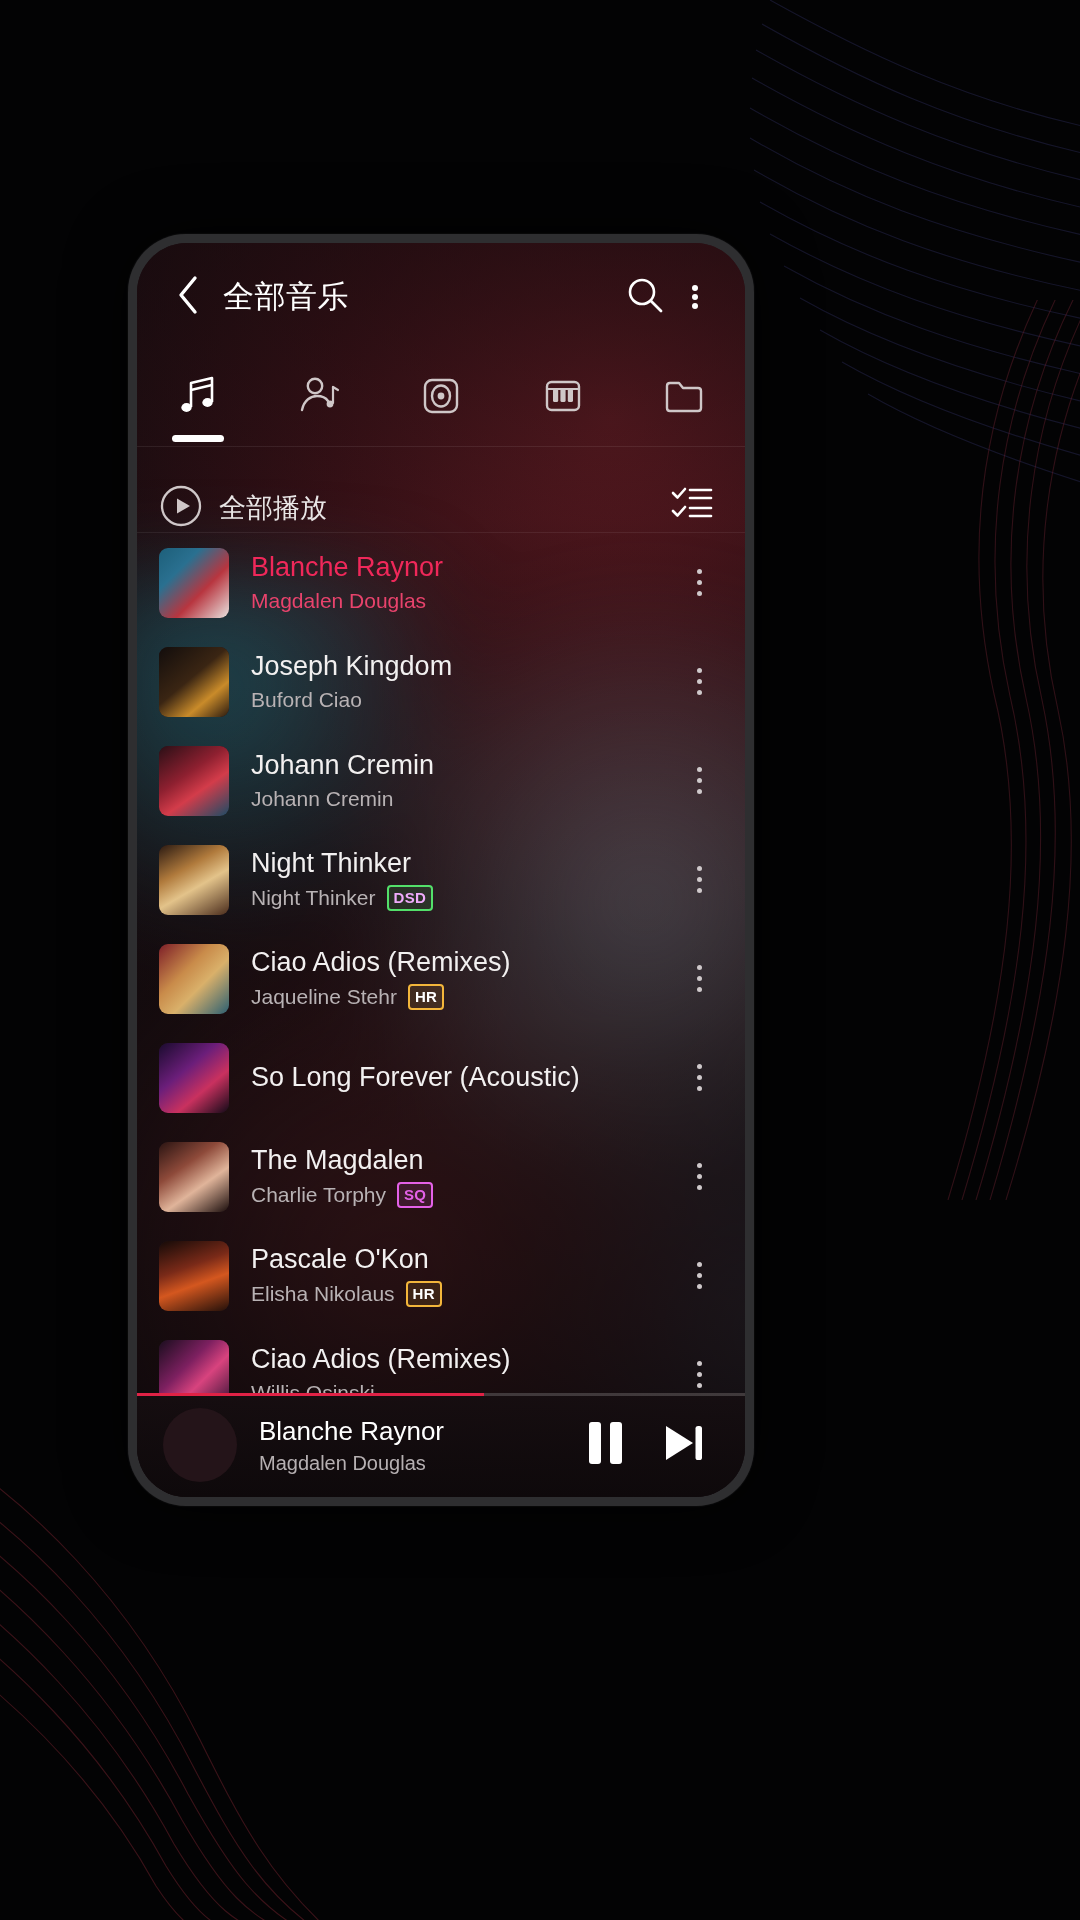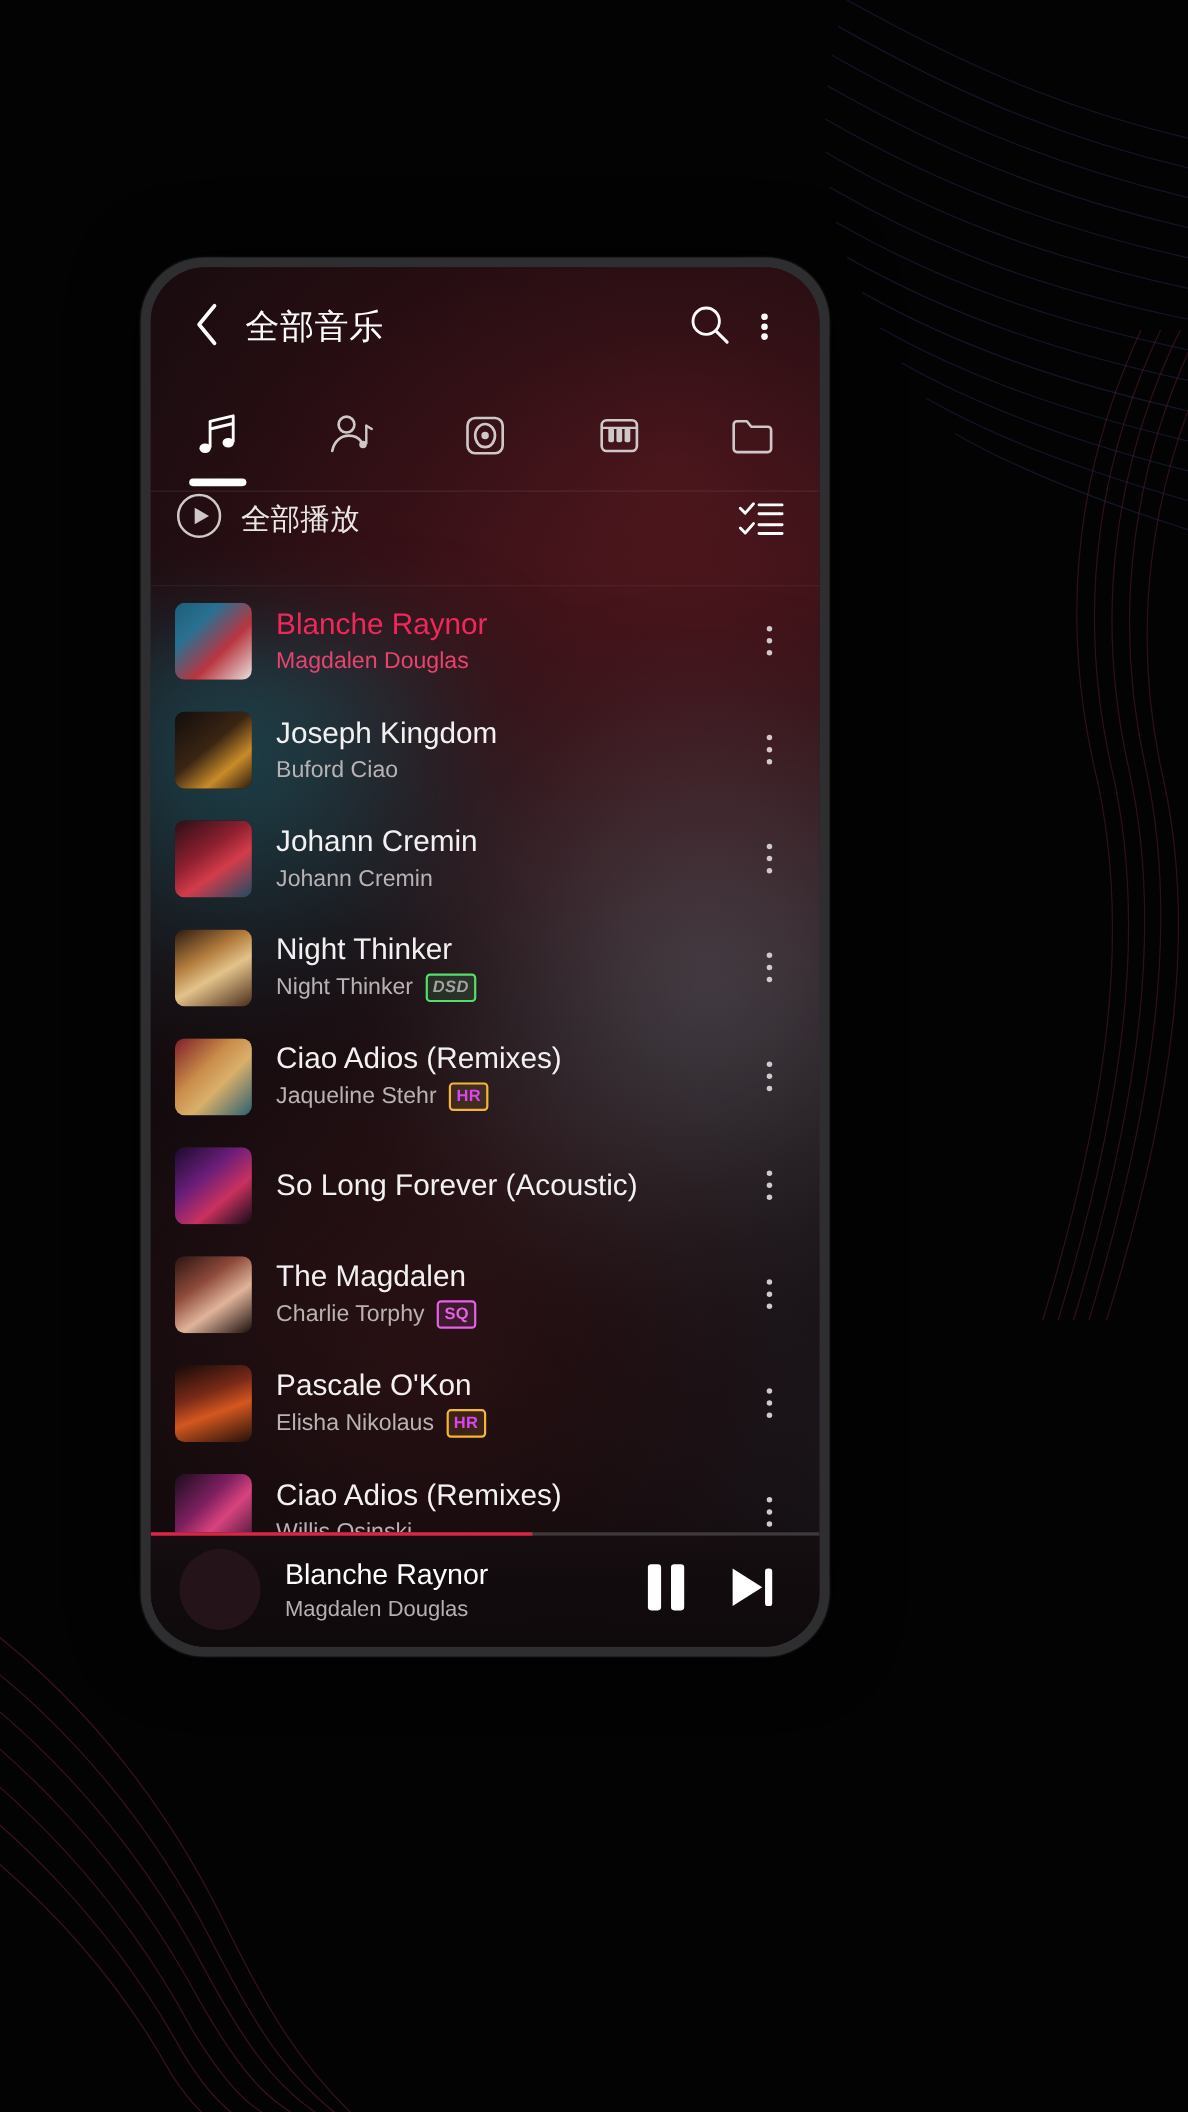--- a/index.html
+++ b/index.html
@@ -93,21 +93,21 @@
   .tab .ind {
     position: absolute; bottom: 4px; left: 50%; transform: translateX(-50%);
     width: 52px; height: 7px; border-radius: 4px; background: #fff;
     display: none;
   }
   .tab.active .ind { display: block; }
 
   
   #playall-row {
     height: 86px; flex: 0 0 86px;
-    display: flex; align-items: flex-start;
+    display: flex; align-items: flex-end;
     padding: 0 26px 0 22px;
     border-bottom: 1px solid rgba(255,255,255,.07);
   }
   #playall-left { display: flex; align-items: center; flex: 1 1 auto; }
   #playall-label { color: #e9e6e6; font-size: 27px; margin-left: 16px; }
   #select-btn { width: 54px; height: 54px; display: flex; align-items: center; justify-content: center; }
 
   
   #list { flex: 1 1 auto; overflow: hidden; }
   .song-row {
@@ -138,22 +138,22 @@
   .song-row.playing .song-title { color: #f0285a; }
   .song-row.playing .song-artist { color: #e2partial; }
   .song-row.playing .song-artist { color: #e8436c; }
   .badge {
     font-size: 15px; line-height: 1;
     padding: 3px 5px 4px;
     border-radius: 4px; border: 2px solid;
     letter-spacing: .3px; font-weight: 700;
     flex: 0 0 auto;
   }
-  .badge.DSD { color: #a3a3a3; border-color: #53e06a; background: rgba(83,224,106,.12); font-style: italic; }
-  .badge.HR  { color: #d946ef; border-color: #f3b63b; background: rgba(243,182,59,.12); }
+  .badge.DSD { color: #f0abfc; border-color: #53e06a; background: rgba(83,224,106,.12); }
+  .badge.HR  { color: #ffffff; border-color: #f3b63b; background: rgba(243,182,59,.12); }
   .badge.SQ  { color: #e461e8; border-color: #e461e8; background: rgba(228,97,232,.12); }
   .row-more {
     width: 44px; flex: 0 0 44px;
     display: flex; flex-direction: column; align-items: center; justify-content: center;
   }
   .row-more i { width: 5px; height: 5px; border-radius: 50%; background: #cfc9cb; margin: 3px 0; display: block; }
 
   
   #miniplayer {
     flex: 0 0 104px; height: 104px;

